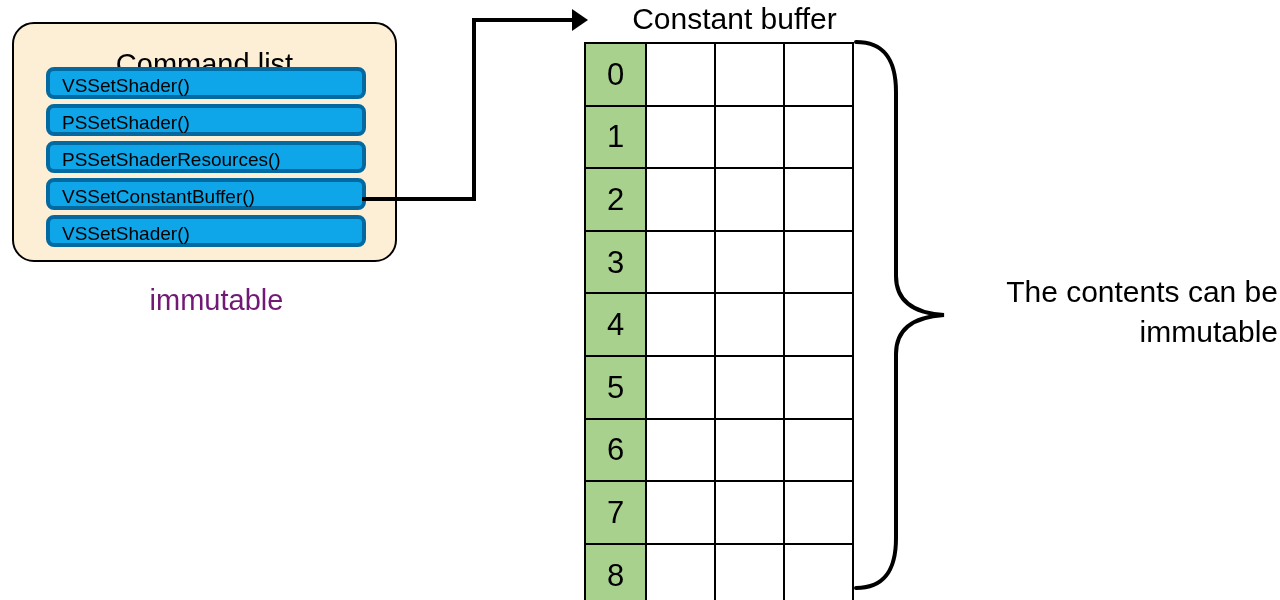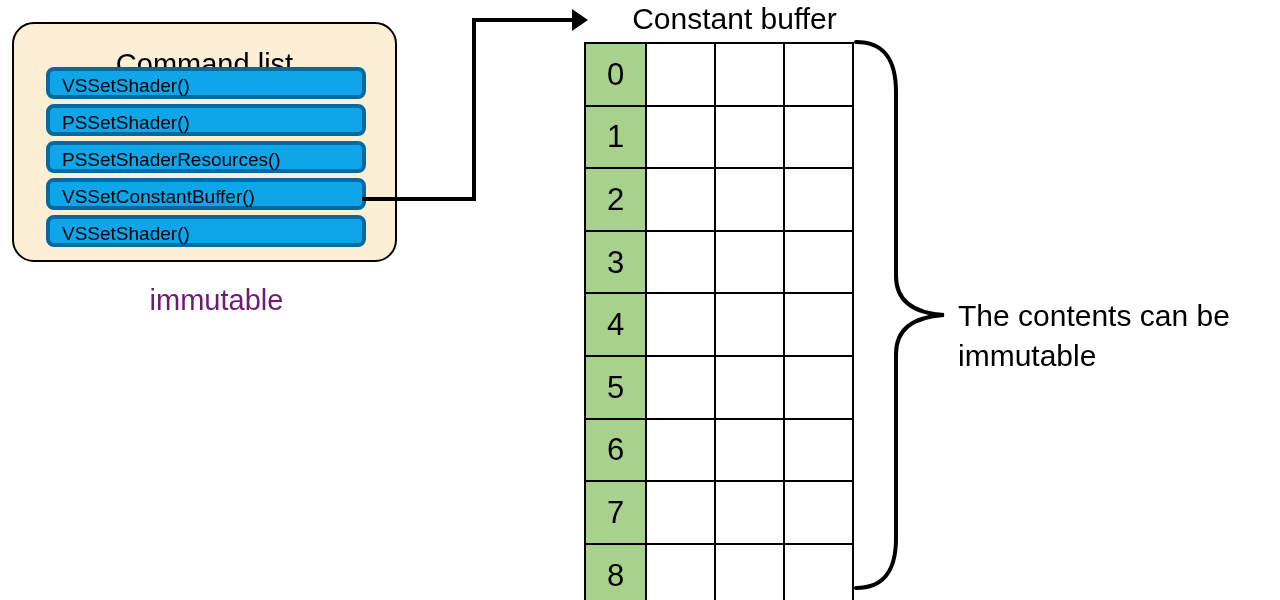--- a/index.html
+++ b/index.html
@@ -120,23 +120,23 @@
     color: #000000;
   }
   #constant-buffer-table td.data-cell {
     width: 67px;
   }
 
   
   #contents-note {
     position: absolute;
     left: 958px;
-    top: 296px;
+    top: 272px;
     width: 320px;
-    text-align: left;
+    text-align: right;
     font-size: 30px;
     line-height: 40px;
     color: #000000;
   }
 </style>
 </head>
 <body>
 
 <div id="command-list-panel">
   <div id="command-list-title">Command list</div>

